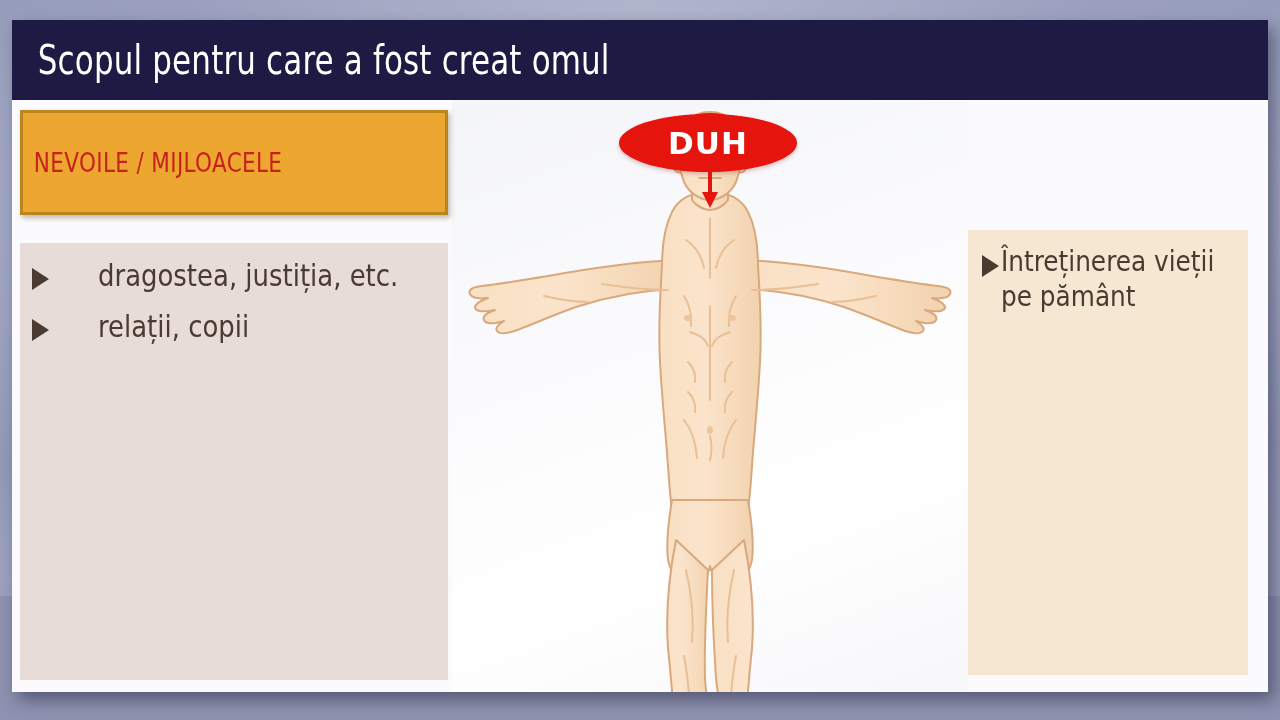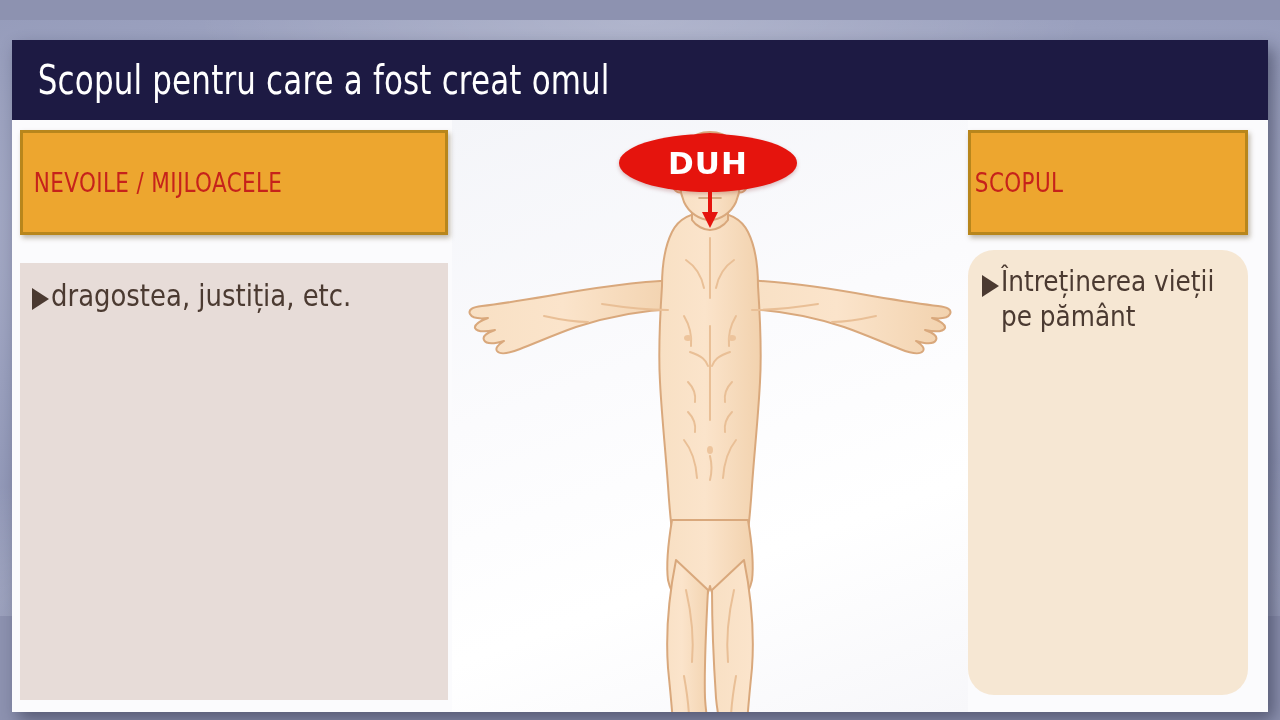--- a/index.html
+++ b/index.html
@@ -5,21 +5,20 @@
   html,body{margin:0;padding:0;}
   body{
     width:1280px;height:720px;overflow:hidden;
     font-family:"DejaVu Sans","Liberation Sans",sans-serif;
     background:#8d92b0;
   }
   #slide-root{
     position:relative;width:1280px;height:596px;
     background:
       radial-gradient(ellipse 140% 90% at 50% 35%, #b9bdd2 0%, #9aa0be 45%, #7e85a8 100%);
-    margin-top: 20px;
   }
   
   #slide-root:before{
     content:"";position:absolute;inset:0;
     background:
       radial-gradient(ellipse 60% 40% at 15% 100%, rgba(255,255,255,.28), rgba(255,255,255,0) 60%),
       radial-gradient(ellipse 70% 45% at 85% 100%, rgba(255,255,255,.22), rgba(255,255,255,0) 62%),
       radial-gradient(ellipse 50% 30% at 50% 0%, rgba(255,255,255,.18), rgba(255,255,255,0) 70%);
     pointer-events:none;
   }
@@ -81,24 +80,24 @@
     font-family:"DejaVu Sans Condensed","Liberation Sans Narrow","Liberation Sans",sans-serif;
     font-size:26px;font-weight:400;letter-spacing:.4px;white-space:nowrap;
     transform:scaleX(.92);
   }
   #head-left{left:20px;top:110px;width:428px;height:105px;}
   #head-right{left:968px;top:110px;width:280px;height:105px;}
 
   
   .panel{position:absolute;box-sizing:border-box;overflow:hidden;}
   #panel-left{left:20px;top:243px;width:428px;height:437px;background:#e7dcd8;padding:14px 10px 0 12px;}
-  #panel-right{left:968px;top:230px;width:280px;height:445px;background:#f6e7d3;padding:14px 10px 0 14px;border-radius:26px;}
+  #panel-right{left:968px;top:230px;width:280px;height:445px;background:#f6e7d3;padding:14px 10px 0 14px;}
 
   .bullet-row{display:flex;align-items:flex-start;}
-  #panel-left .bullet-row{margin-bottom:14px;}
+  #panel-left .bullet-row{margin-bottom:14px;gap:47px;}
   #panel-right .bullet-row{margin-bottom:44px;}
 
   .tri-icon{
     flex:0 0 auto;
     width:0;height:0;
     border-top:11px solid transparent;
     border-bottom:11px solid transparent;
     border-left:17px solid #4b3a31;
     margin-top:11px;margin-right:2px;
   }
@@ -239,29 +238,30 @@
   </div>
   <svg class="duh-arrow" viewBox="0 0 20 40">
     <line x1="10" y1="0" x2="10" y2="27" stroke="#e5140d" stroke-width="4"></line>
     <polygon points="10,40 2,24 18,24" fill="#e5140d"></polygon>
   </svg>
 
   <div class="head-box" id="head-left">
     <span class="head-label">NEVOILE / MIJLOACELE</span>
   </div>
 
-  <div class="head-box" id="head-right">
-    <span class="head-label">SCOPUL</span>
-  </div>
 
   <div class="panel" id="panel-left">
     <div class="bullet-row">
       <span class="tri-icon"></span>
       <span class="bullet-text">dragostea, justiția, etc.</span>
     </div>
+    <div class="bullet-row">
+      <span class="tri-icon"></span>
+      <span class="bullet-text">relații, copii</span>
+    </div>
   </div>
 
   <div class="panel" id="panel-right">
     <div class="bullet-row">
       <span class="tri-icon"></span>
       <span class="bullet-text">Întreținerea vieții pe pământ</span>
     </div>
   </div>
 
 </div>

